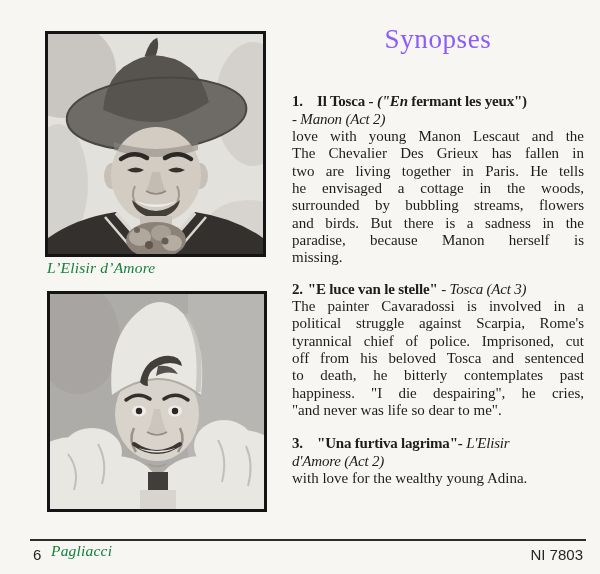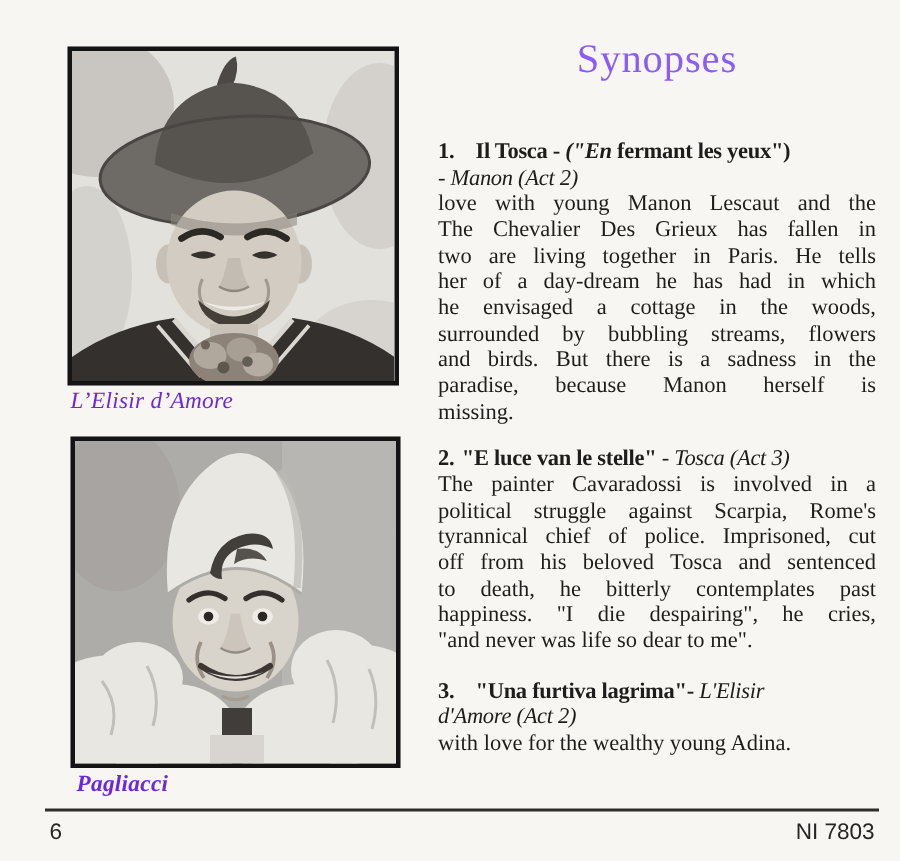--- a/index.html
+++ b/index.html
@@ -11,25 +11,25 @@
     color:#1e1d1b; overflow:hidden;
   }
   
   .photo-frame {
     position:absolute; border:3px solid #141414; background:#d9d7d3; overflow:hidden;
   }
   .photo1 { left:45px; top:31px; width:221px; height:226px; }
   .photo2 { left:47px; top:291px; width:220px; height:221px; }
   .photo-frame svg { display:block; width:100%; height:100%; }
   .caption {
-    position:absolute; font-style:italic; font-size:15.5px; color:#6d28d9;
+    position:absolute; font-style:italic; font-size:15.5px; color:#15803d;
     letter-spacing:0.2px; white-space:nowrap;text-align:center;
   }
   .caption1 { left:47px; top:259px; }
-  .caption2 { left:51px; top:514px;font-weight:bold; }
+  .caption2 { left:51px; top:542px; }
   
   .rcol { position:absolute; left:292px; top:0; width:292px; }
   .title {
     margin-top:24px; text-align:center;
     font-size:27px; letter-spacing:0.6px; color:#8b5cf6;
   }
   .sec { font-size:15px; line-height:17.3px; }
   .sec1 { margin-top:38px; }
   .sec2 { margin-top:14px; }
   .sec3 { margin-top:16px; }
@@ -162,21 +162,20 @@
     <div class="title">Synopses</div>
 
     <div class="sec sec1">
       <div class="h-line">
         <span class="num-wide">1.</span><span class="b">Il Tosca - </span><span class="bi">("En</span><span class="b"> fermant les yeux")</span>
       </div>
       <div class="h-line i">- Manon (Act 2)</div>
       <div class="jline">love with young Manon Lescaut and the</div>
       <div class="jline">The Chevalier Des Grieux has fallen in</div>
       <div class="jline">two are living together in Paris. He tells</div>
-      <div class="jline">her of a day-dream he has had in which</div>
       <div class="jline">he envisaged a cottage in the woods,</div>
       <div class="jline">surrounded by bubbling streams, flowers</div>
       <div class="jline">and birds. But there is a sadness in the</div>
       <div class="jline">paradise, because Manon herself is</div>
       <div class="lline">missing.</div>
     </div>
 
     <div class="sec sec2">
       <div class="h-line">
         <span class="num">2.</span><span class="b">"E luce van le stelle"</span><span> - </span><span class="i">Tosca (Act 3)</span>

